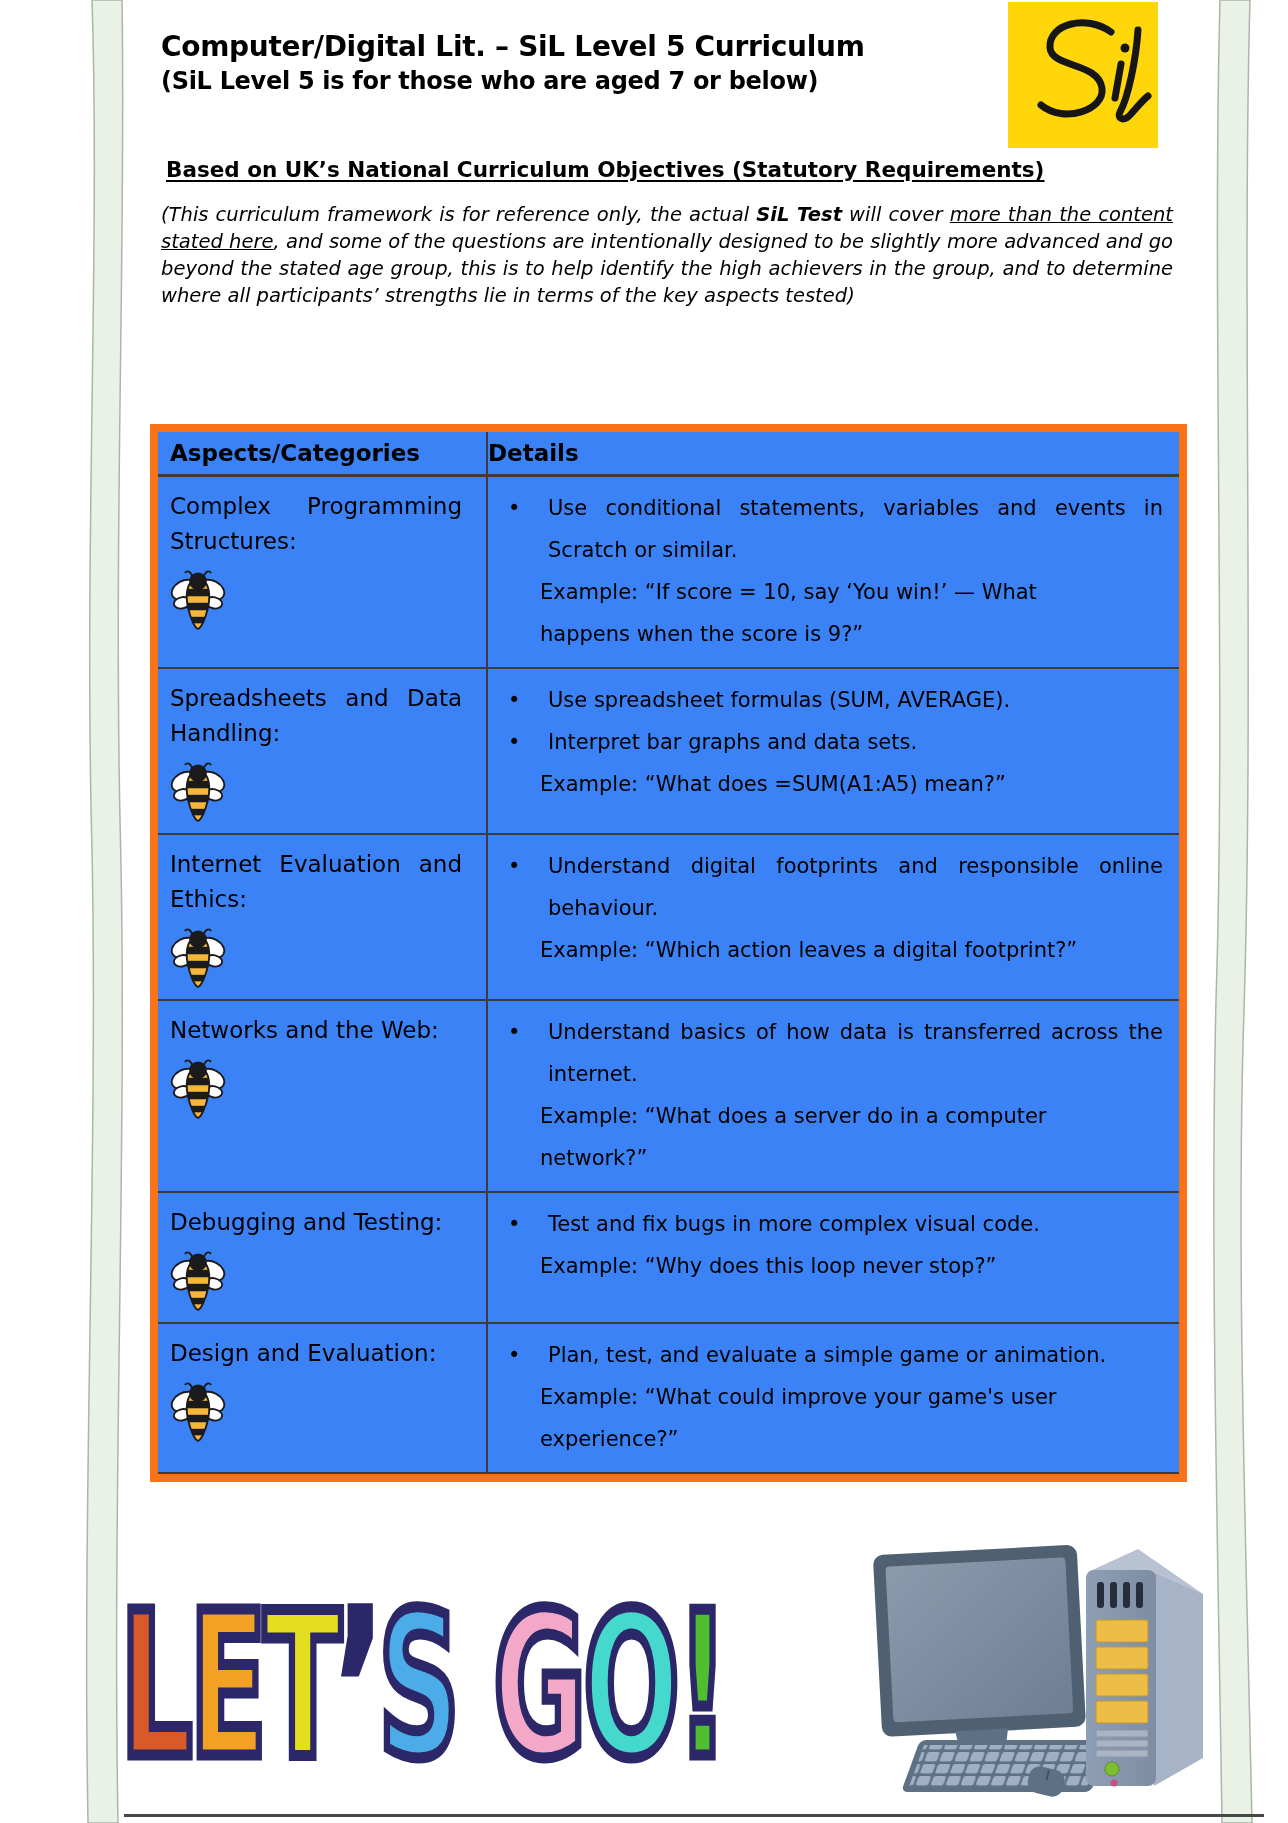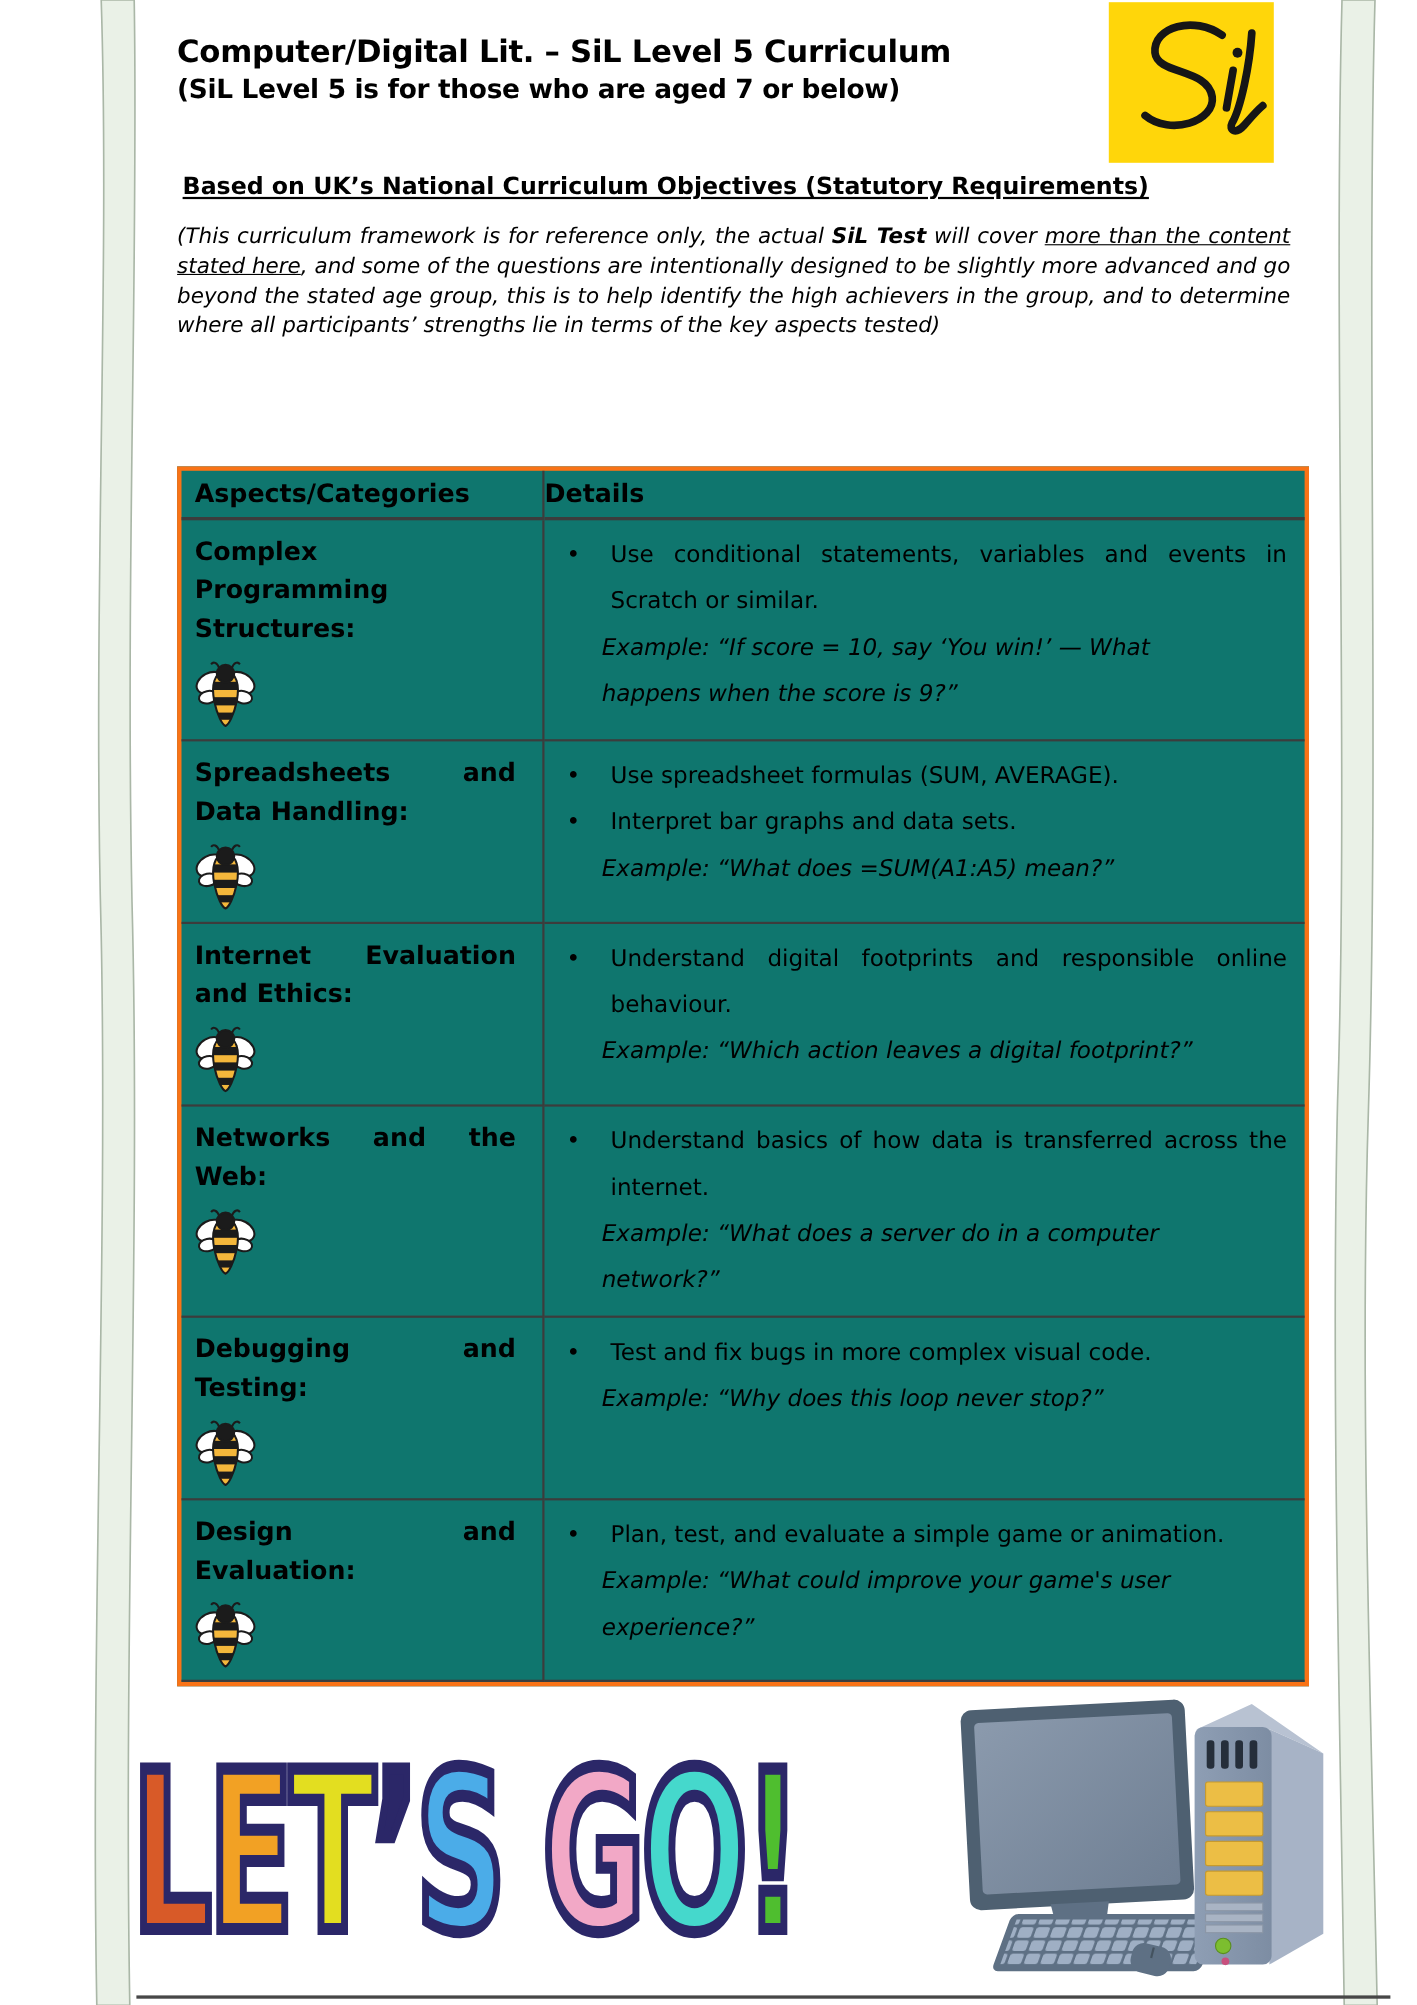--- a/index.html
+++ b/index.html
@@ -17,33 +17,33 @@
   .logo svg{display:block;}
 
   .section-heading{position:absolute;left:138px;top:157px;font-family:"DejaVu Sans",sans-serif;
         font-size:21.5px;font-weight:bold;text-decoration:underline;text-underline-offset:3px;}
 
   .intro{position:absolute;left:133px;top:201px;width:1012px;font-family:"DejaVu Sans",sans-serif;
         font-size:19.5px;line-height:27px;font-style:italic;text-align:justify;}
   .intro .bold-term{font-weight:bold;}
   .intro .underlined{text-decoration:underline;}
 
-  .table-wrap{position:absolute;left:133px;top:424px;width:1021px;border:4px solid #f97316;background:#0f766e;}
+  .table-wrap{position:absolute;left:122px;top:424px;width:1021px;border:8px solid #f97316;background:#3b82f6;}
   table.curr{border-collapse:collapse;width:100%;font-family:"DejaVu Sans",sans-serif;}
   th.h-cat{width:292px;text-align:left;padding:8px 6px 8px 12px;font-size:23px;
         border-right:2px solid #3c3c3c;border-bottom:3px solid #3c3c3c;}
   th.h-det{text-align:left;padding:8px 0;font-size:23px;border-bottom:3px solid #3c3c3c;}
   td{border-bottom:2px solid #3c3c3c;}
   td.cat-cell{width:292px;vertical-align:top;padding:12px 24px 10px 12px;
-        border-right:2px solid #3c3c3c;font-weight:bold;font-size:23px;line-height:1.52;text-align:justify;}
+        border-right:2px solid #3c3c3c;font-weight:normal;font-size:23px;line-height:1.52;text-align:justify;}
   td.det-cell{vertical-align:top;padding:10px 14px 12px 12px;font-size:21px;line-height:2.0;}
   .bullet-row{display:flex;}
   .marker{width:40px;flex:none;padding-left:8px;}
   .bullet-text{flex:1;text-align:justify;padding-right:2px;}
-  .example{margin-left:40px;font-style:italic;max-width:575px;}
+  .example{margin-left:40px;max-width:575px;}
   .bee{width:56px;height:62px;margin-top:10px;display:block;}
 
   .letsgo{position:absolute;left:92px;top:1586px;font-family:"DejaVu Sans",sans-serif;
         font-weight:bold;font-size:200px;line-height:1;white-space:pre;
         transform:scaleX(0.57);transform-origin:0 50%;
         -webkit-text-stroke:11px #2B2768;}
   .letsgo span{letter-spacing:-6px;}
 
   .computer-art{position:absolute;left:618px;top:1542px;}
   .bottom-line{position:absolute;left:96px;top:1814px;width:1140px;height:3px;background:#474747;}

